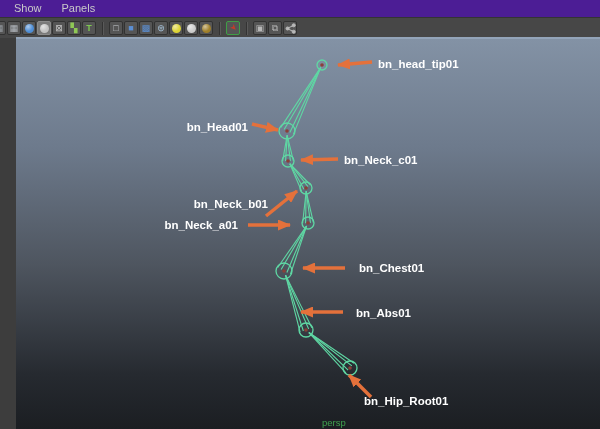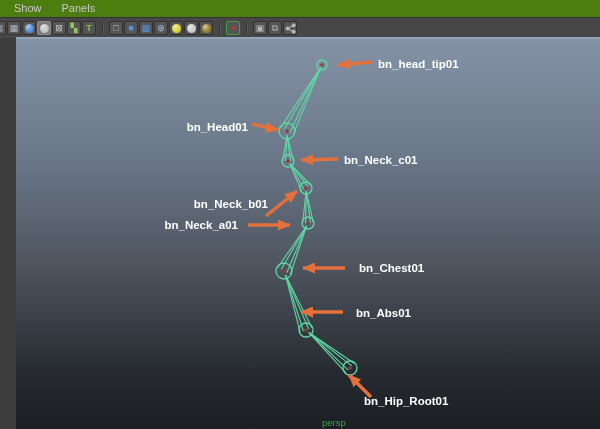--- a/index.html
+++ b/index.html
@@ -4,21 +4,21 @@
 <style>
   html,body{margin:0;padding:0;background:#2b2b2b;}
   .app{
     width:600px;height:429px;position:relative;overflow:hidden;
     font-family:"Liberation Sans",sans-serif;background:#3d3d3d;
     -webkit-font-smoothing:antialiased;
   }
   
   .menubar{
     height:17px;display:flex;align-items:center;
-    background:#4d7c0f;border-bottom:1px solid #343434;padding-left:4px;
+    background:#4c1d95;border-bottom:1px solid #343434;padding-left:4px;
   }
   .menu-item{
     color:#c9c9c9;font-size:11px;padding:0 10px;line-height:17px;cursor:default;
   }
   
   .toolbar{
     height:20px;display:flex;align-items:center;
     background:#474747;padding:0 0 0 0;overflow:hidden;
   }
   .tool-icon{

